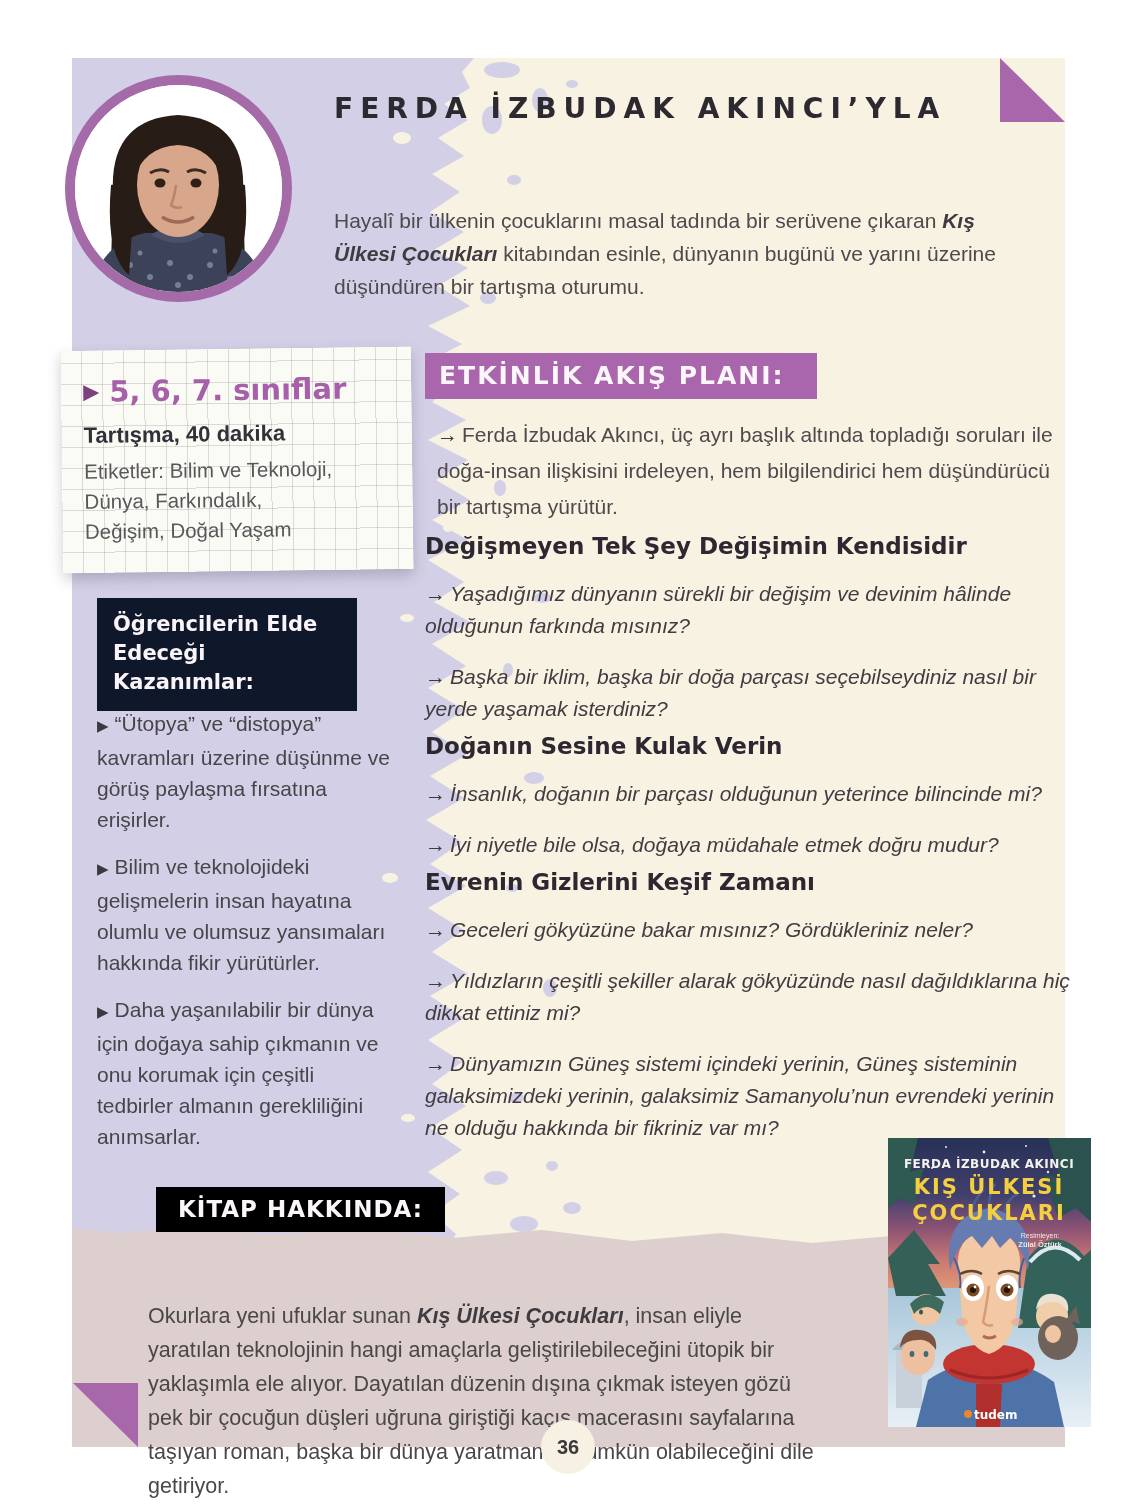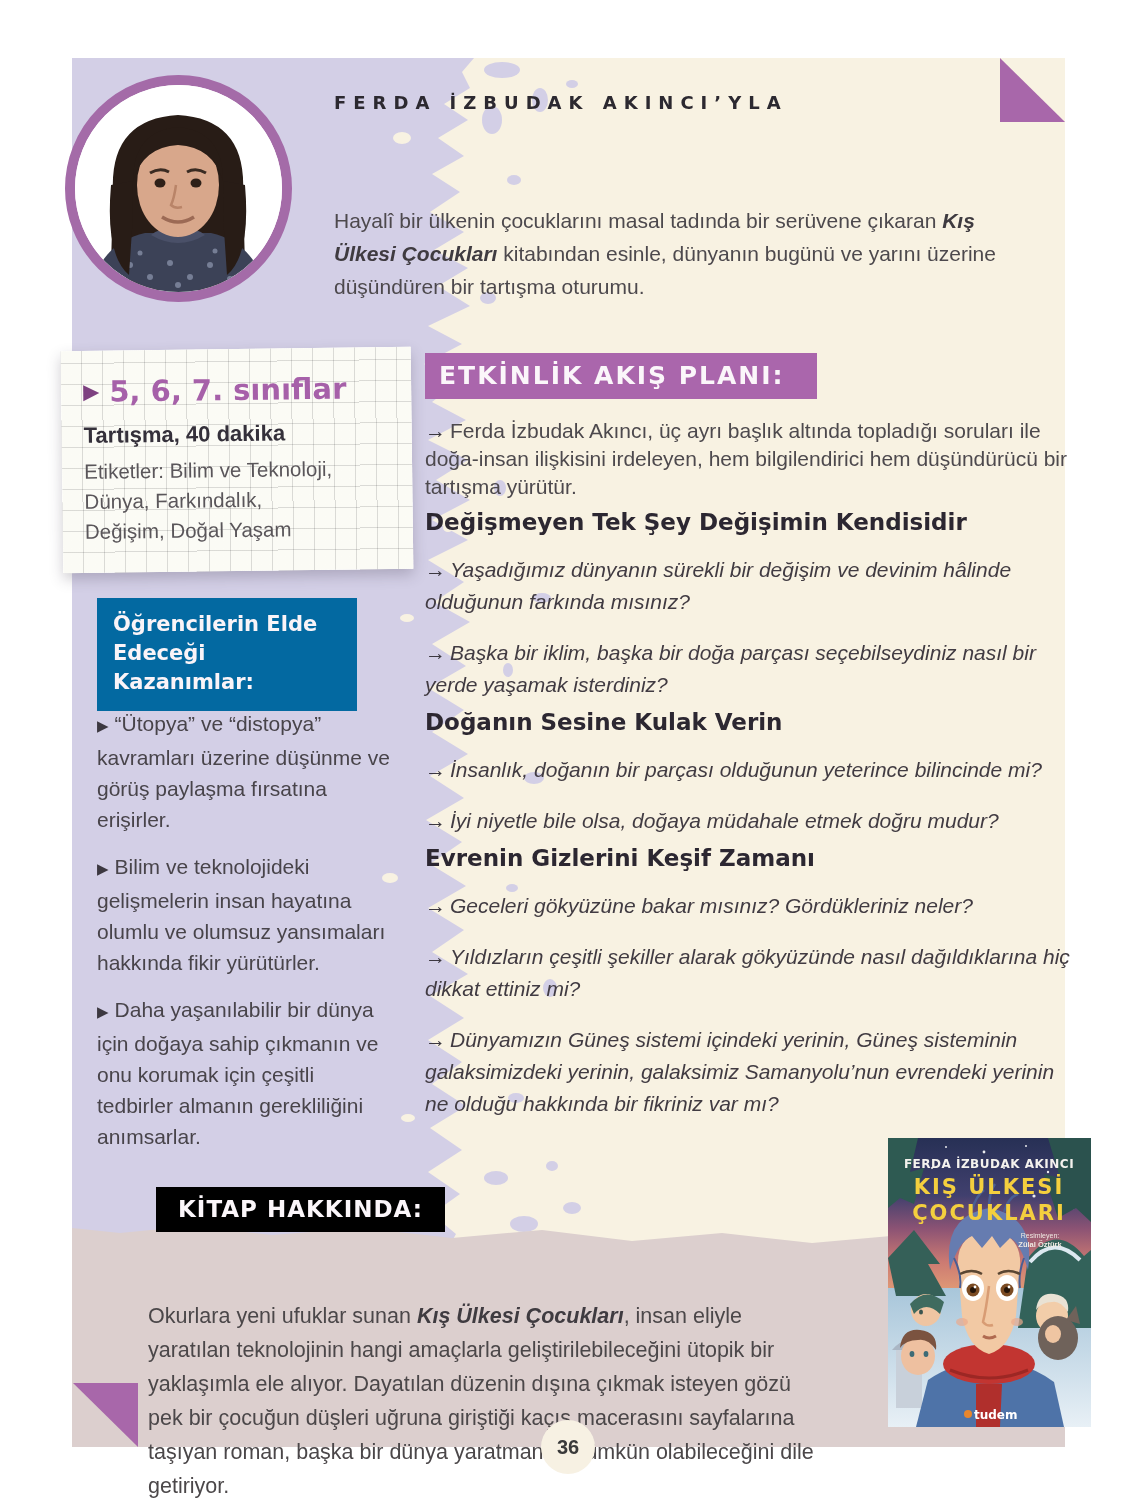--- a/index.html
+++ b/index.html
@@ -18,21 +18,21 @@
   .fold-bl{left:1px;top:1325px;width:65px;height:64px;clip-path:polygon(0 0,100% 0,100% 100%);}
 
   
   .author-photo{
     position:absolute;left:-7px;top:17px;width:207px;height:207px;z-index:3;
     border:10px solid #a46ba8;border-radius:50%;background:#fff;overflow:hidden;
   }
   
   .kicker{
     position:absolute;left:262px;top:34px;z-index:3;
-    font-family:"DejaVu Sans",sans-serif;font-weight:600;font-size:18px;
+    font-family:"DejaVu Sans",sans-serif;font-weight:600;font-size:28px;
     letter-spacing:7px;color:#2c2930;white-space:nowrap;
   }
   .main-title{
     position:absolute;left:234px;top:72px;z-index:3;margin:0;
     font-family:"DejaVu Sans",sans-serif;font-weight:bold;font-size:38px;
     color:#a966ab;white-space:nowrap;letter-spacing:0px;
   }
   .intro{
     position:absolute;left:262px;top:146px;width:668px;z-index:3;margin:0;
     font-size:21px;line-height:33px;color:#4d494d;
@@ -52,38 +52,38 @@
   }
   .grades-line{display:flex;align-items:center;gap:10px;}
   .grades-marker{font-family:"DejaVu Sans",sans-serif;color:#7d4180;font-size:21px;}
   .grades-text{font-family:"DejaVu Sans",sans-serif;font-weight:bold;font-size:29px;color:#a660a9;}
   .format-line{margin-top:14px;font-size:22px;font-weight:bold;color:#34303a;}
   .tags-line{margin-top:8px;font-size:20.5px;line-height:30px;color:#5a565a;width:262px;}
 
   
   .outcomes-box{
     position:absolute;left:25px;top:540px;width:228px;z-index:3;
-    background:#0369a1;color:#faf4f8;padding:12px 16px 14px 16px;
+    background:#0f172a;color:#faf4f8;padding:12px 16px 14px 16px;
     font-family:"DejaVu Sans",sans-serif;font-weight:bold;font-size:21px;line-height:29px;
   }
   .outcomes{
     position:absolute;left:25px;top:650px;width:295px;z-index:3;
     font-size:21px;line-height:31px;color:#48444a;
   }
   .outcomes .item{margin-bottom:16px;}
   .bullet{font-family:"DejaVu Sans",sans-serif;font-size:15px;color:#3c3840;margin-right:6px;}
 
   
   .plan{position:absolute;left:353px;top:295px;width:648px;z-index:3;}
   .plan-title{
     display:inline-block;background:#aa66ac;color:#fbf6fa;
     font-family:"DejaVu Sans",sans-serif;font-weight:bold;font-size:25px;
     letter-spacing:2px;padding:8px 32px 9px 14px;
   }
-  .plan-intro{margin:18px 0 0 0;font-size:21px;line-height:28px;color:#4d494d;}
+  .plan-intro{margin:18px 0 0 12px;font-size:21px;line-height:36px;color:#4d494d;}
   .section-heading{
     margin:8px 0 0 0;font-family:"DejaVu Sans",sans-serif;font-weight:bold;
     font-size:23px;color:#2c2731;
   }
   .question{margin:19px 0 0 0;font-size:21px;line-height:32px;font-style:italic;color:#413b42;}
   .arrow{font-style:normal;font-weight:bold;color:#3c3840;margin-right:4px;}
 
   
   .about-box{
     position:absolute;left:84px;top:1129px;z-index:3;

